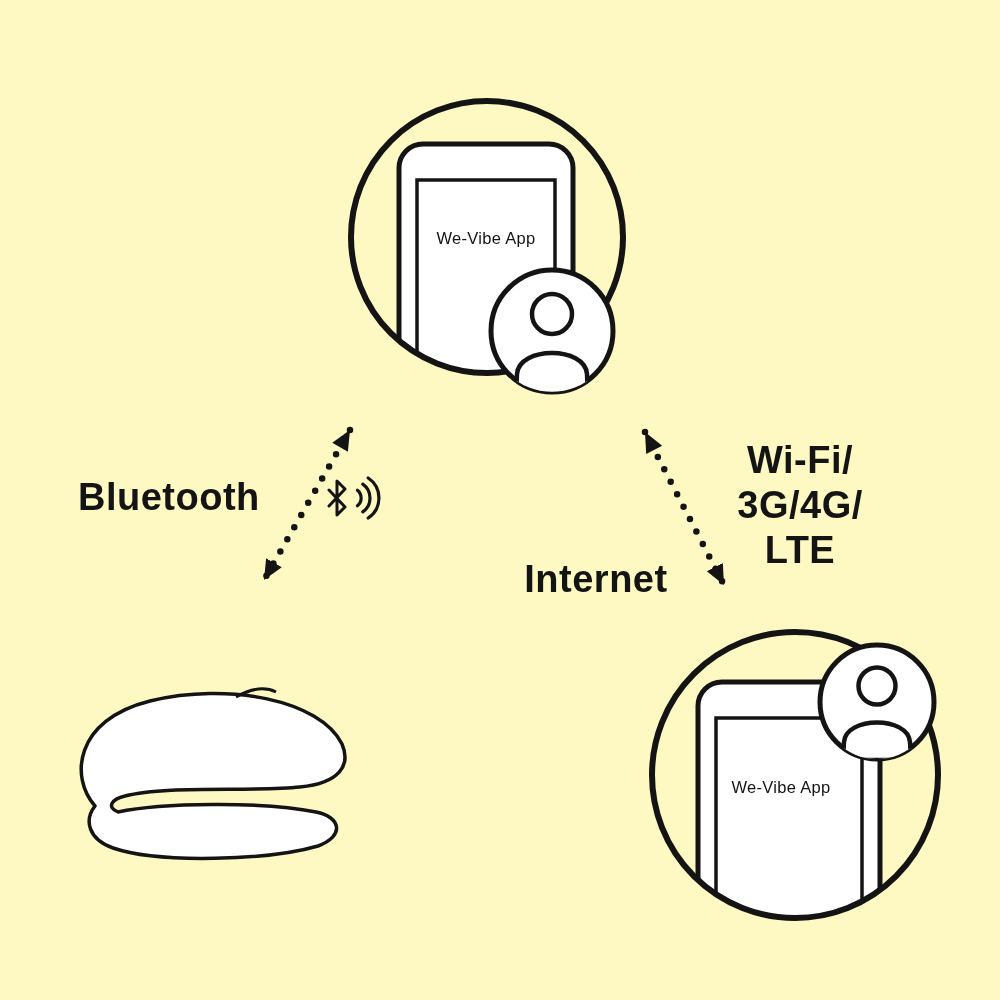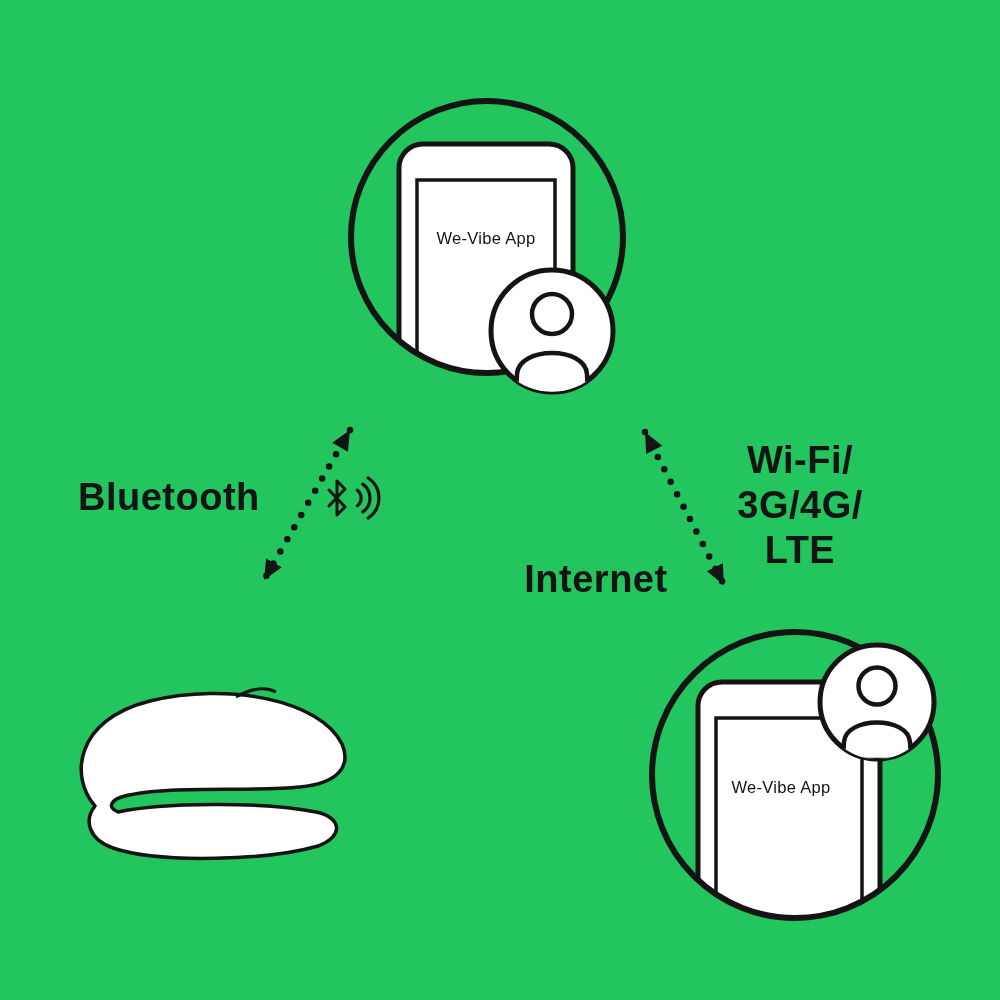--- a/index.html
+++ b/index.html
@@ -4,21 +4,21 @@
 <style>
   html, body {
     margin: 0;
     padding: 0;
     background: #ffffff;
   }
   .canvas {
     position: relative;
     width: 1000px;
     height: 1000px;
-    background: #22c55e;
+    background: #fef9c3;
     font-family: "Liberation Sans", sans-serif;
     overflow: hidden;
   }
   svg text {
     font-family: "Liberation Sans", sans-serif;
     fill: #141414;
   }
   .app-label {
     font-size: 16.5px;
     font-weight: 400;

